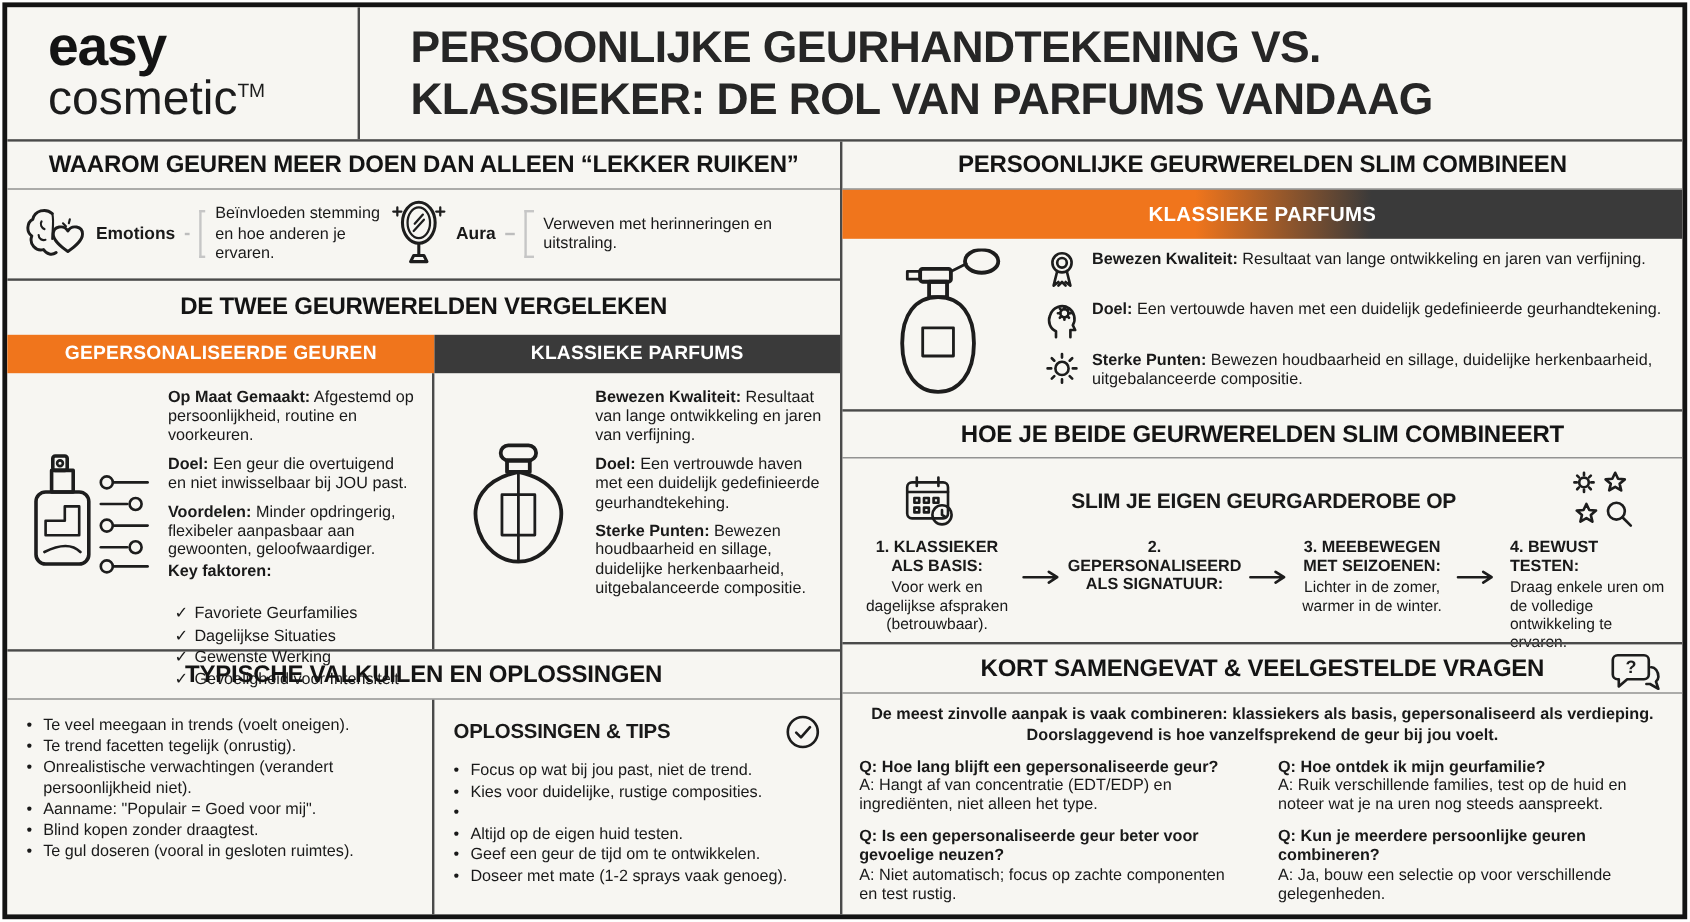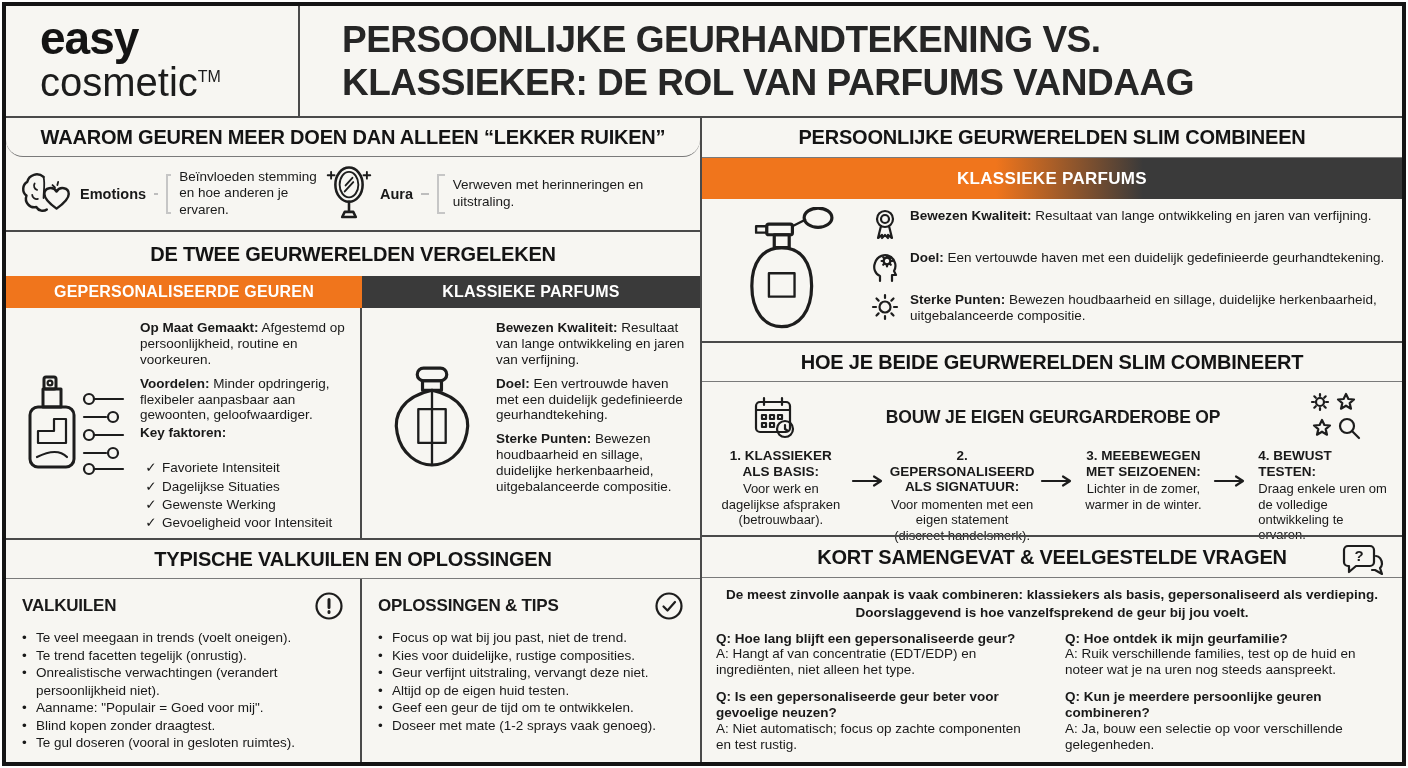--- a/index.html
+++ b/index.html
@@ -18,21 +18,21 @@
   
   .cols { display:flex; height:646px; }
   .col { display:flex; flex-direction:column; }
   .col-left  { width:696px; border-right:2px solid #4a4a4a; }
   .col-right { flex:1; }
 
   .sec-header { display:flex; align-items:center; justify-content:center; font-weight:700; color:#141414; position:relative; }
   .h-big { font-size:20px; letter-spacing:-0.2px; }
 
   
-  .why-header { height:40px; border-bottom:1px solid #7a7a7a;border-radius:17px; }
+  .why-header { height:40px; border-bottom:1px solid #7a7a7a; }
   .why-content { height:76px; border-bottom:2px solid #4a4a4a; display:flex; align-items:center; padding:0 14px; }
   .why-item { display:flex; align-items:center; gap:8px; }
   .why-item.first { width:49%; }
   .why-label { font-size:14.5px; font-weight:700; white-space:nowrap; }
   .dash { width:9px; height:2px; background:#bdbdbd; }
   .bracket { width:8px; height:40px; border-left:2px solid #c6c6c6; border-top:2px solid #c6c6c6; border-bottom:2px solid #c6c6c6; }
   .why-text { font-size:13.5px; line-height:1.22; font-weight:500; }
 
   
   .compare-header { height:45px; }
@@ -183,26 +183,27 @@
                   <path d="M75 70 h28"></path>
                 <path d="M64 88 h22"></path>
                   <circle cx="93" cy="88" r="5"></circle>
                 <circle cx="69" cy="104" r="5"></circle>
                   <path d="M75 104 h28"></path>
               </g>
             </svg>
           </div>
           <div class="panel-text">
             <p><b>Op Maat Gemaakt:</b><span> Afgestemd op persoonlijkheid, routine en voorkeuren.</span></p>
+            <p><b>Doel:</b><span> Een geur die overtuigend en niet inwisselbaar bij JOU past.</span></p>
             <p style="margin-bottom:2px;"><b>Voordelen:</b><span> Minder opdringerig, flexibeler aanpasbaar aan gewoonten, geloofwaardiger.</span></p>
             <div class="key-title">Key faktoren:</div>
             <div class="check-list">
               <div class="check-row">
                   <span class="check-mark">✓</span>
-                  <span>Favoriete Intensiteit</span>
+                  <span>Favoriete Geurfamilies</span>
                 </div>
               <div class="check-row">
                   <span class="check-mark">✓</span>
                   <span>Dagelijkse Situaties</span>
                 </div>
               <div class="check-row">
                   <span class="check-mark">✓</span>
                   <span>Gewenste Werking</span>
                 </div>
               <div class="check-row">
@@ -228,29 +229,20 @@
             <p><b>Doel:</b><span> Een vertrouwde haven met een duidelijk gedefinieerde geurhandtekehing.</span></p>
             <p><b>Sterke Punten:</b><span> Bewezen houdbaarheid en sillage, duidelijke herkenbaarheid, uitgebalanceerde compositie.</span></p>
           </div>
         </div>
       </div>
 
       <div class="sec-header h-big pitfalls-header">TYPISCHE VALKUILEN EN OPLOSSINGEN</div>
 
       <div class="pitfalls-content">
         <div class="pit-panel p1">
-          <div class="pit-title-row">
-            <span class="pit-title">VALKUILEN</span>
-            <span>
-              <svg width="30" height="30" viewBox="0 0 30 30">
-                <circle class="ink2" cx="15" cy="15" r="12.5"></circle>
-                <path class="ink" d="M15 8.5 v8 M15 20.5 v1"></path>
-              </svg>
-            </span>
-          </div>
           <div class="bullet-list">
             <div class="b-row">
                 <span class="b-mark">•</span>
                 <span>Te veel meegaan in trends (voelt oneigen).</span>
               </div>
             <div class="b-row">
                 <span class="b-mark">•</span>
                 <span>Te trend facetten tegelijk (onrustig).</span>
               </div>
             <div class="b-row">
@@ -286,21 +278,20 @@
             <div class="b-row">
                 <span class="b-mark">•</span>
                 <span>Focus op wat bij jou past, niet de trend.</span>
               </div>
             <div class="b-row">
                 <span class="b-mark">•</span>
                 <span>Kies voor duidelijke, rustige composities.</span>
               </div>
             <div class="b-row">
                 <span class="b-mark">•</span>
-                <span>Geur verfijnt uitstraling, vervangt deze niet.</span>
               </div>
             <div class="b-row">
                 <span class="b-mark">•</span>
                 <span>Altijd op de eigen huid testen.</span>
               </div>
             <div class="b-row">
                 <span class="b-mark">•</span>
                 <span>Geef een geur de tijd om te ontwikkelen.</span>
               </div>
             <div class="b-row">
@@ -373,21 +364,21 @@
               <path class="ink2" d="M12 4 v7 M30 4 v7 M4 16 h34"></path>
               <rect class="ink2" x="10" y="21" width="4" height="4"></rect>
               <rect class="ink2" x="18" y="21" width="4" height="4"></rect>
               <rect class="ink2" x="26" y="21" width="4" height="4"></rect>
               <rect class="ink2" x="10" y="29" width="4" height="4"></rect>
               <rect class="ink2" x="18" y="29" width="4" height="4"></rect>
               <circle class="ink2" cx="33" cy="35" r="8" fill="#f7f6f2"></circle>
               <path class="ink2" d="M33 31 v4 l3 2"></path>
             </svg>
           </span>
-          <span class="wardrobe-title">BOUW JE EIGEN GEURGARDEROBE OP</span>
+          <span class="wardrobe-title">SLIM JE EIGEN GEURGARDEROBE OP</span>
           <span>
             <svg width="52" height="50" viewBox="0 0 52 50">
               <circle class="ink2" cx="10" cy="10" r="4"></circle>
               <path class="ink2" d="M10 2 v2 M10 16 v2 M2 10 h2 M16 10 h2 M4.3 4.3 l1.5 1.5 M14.2 14.2 l1.5 1.5 M15.7 4.3 l-1.5 1.5 M5.8 14.2 l-1.5 1.5"></path>
               <path class="ink2" d="M36 2 l2.4 5 5.6 .5 -4.3 3.7 1.3 5.5 -5 -3 -5 3 1.3 -5.5 -4.3 -3.7 5.6 -.5 z"></path>
               <path class="ink2" d="M12 28 l2.4 5 5.6 .5 -4.3 3.7 1.3 5.5 -5 -3 -5 3 1.3 -5.5 -4.3 -3.7 5.6 -.5 z"></path>
               <circle class="ink2" cx="37" cy="34" r="7"></circle>
               <path class="ink2" d="M42 39 l7 7"></path>
             </svg>
           </span>
@@ -397,21 +388,20 @@
             <div class="step-title">1. KLASSIEKER ALS BASIS:</div>
             <div class="step-text">Voor werk en dagelijkse afspraken (betrouwbaar).</div>
           </div>
           <div class="step-arrow">
             <svg width="34" height="14" viewBox="0 0 34 14">
                 <path class="ink2" d="M2 7 h27 M23 2.5 l7 4.5 -7 4.5"></path>
               </svg>
           </div>
           <div class="step">
             <div class="step-title">2. GEPERSONALISEERD ALS SIGNATUUR:</div>
-            <div class="step-text">Voor momenten met een eigen statement (discreet handelsmerk).</div>
           </div>
           <div class="step-arrow">
             <svg width="34" height="14" viewBox="0 0 34 14">
                 <path class="ink2" d="M2 7 h27 M23 2.5 l7 4.5 -7 4.5"></path>
               </svg>
           </div>
           <div class="step">
             <div class="step-title">3. MEEBEWEGEN MET SEIZOENEN:</div>
             <div class="step-text">Lichter in de zomer, warmer in de winter.</div>
           </div>

